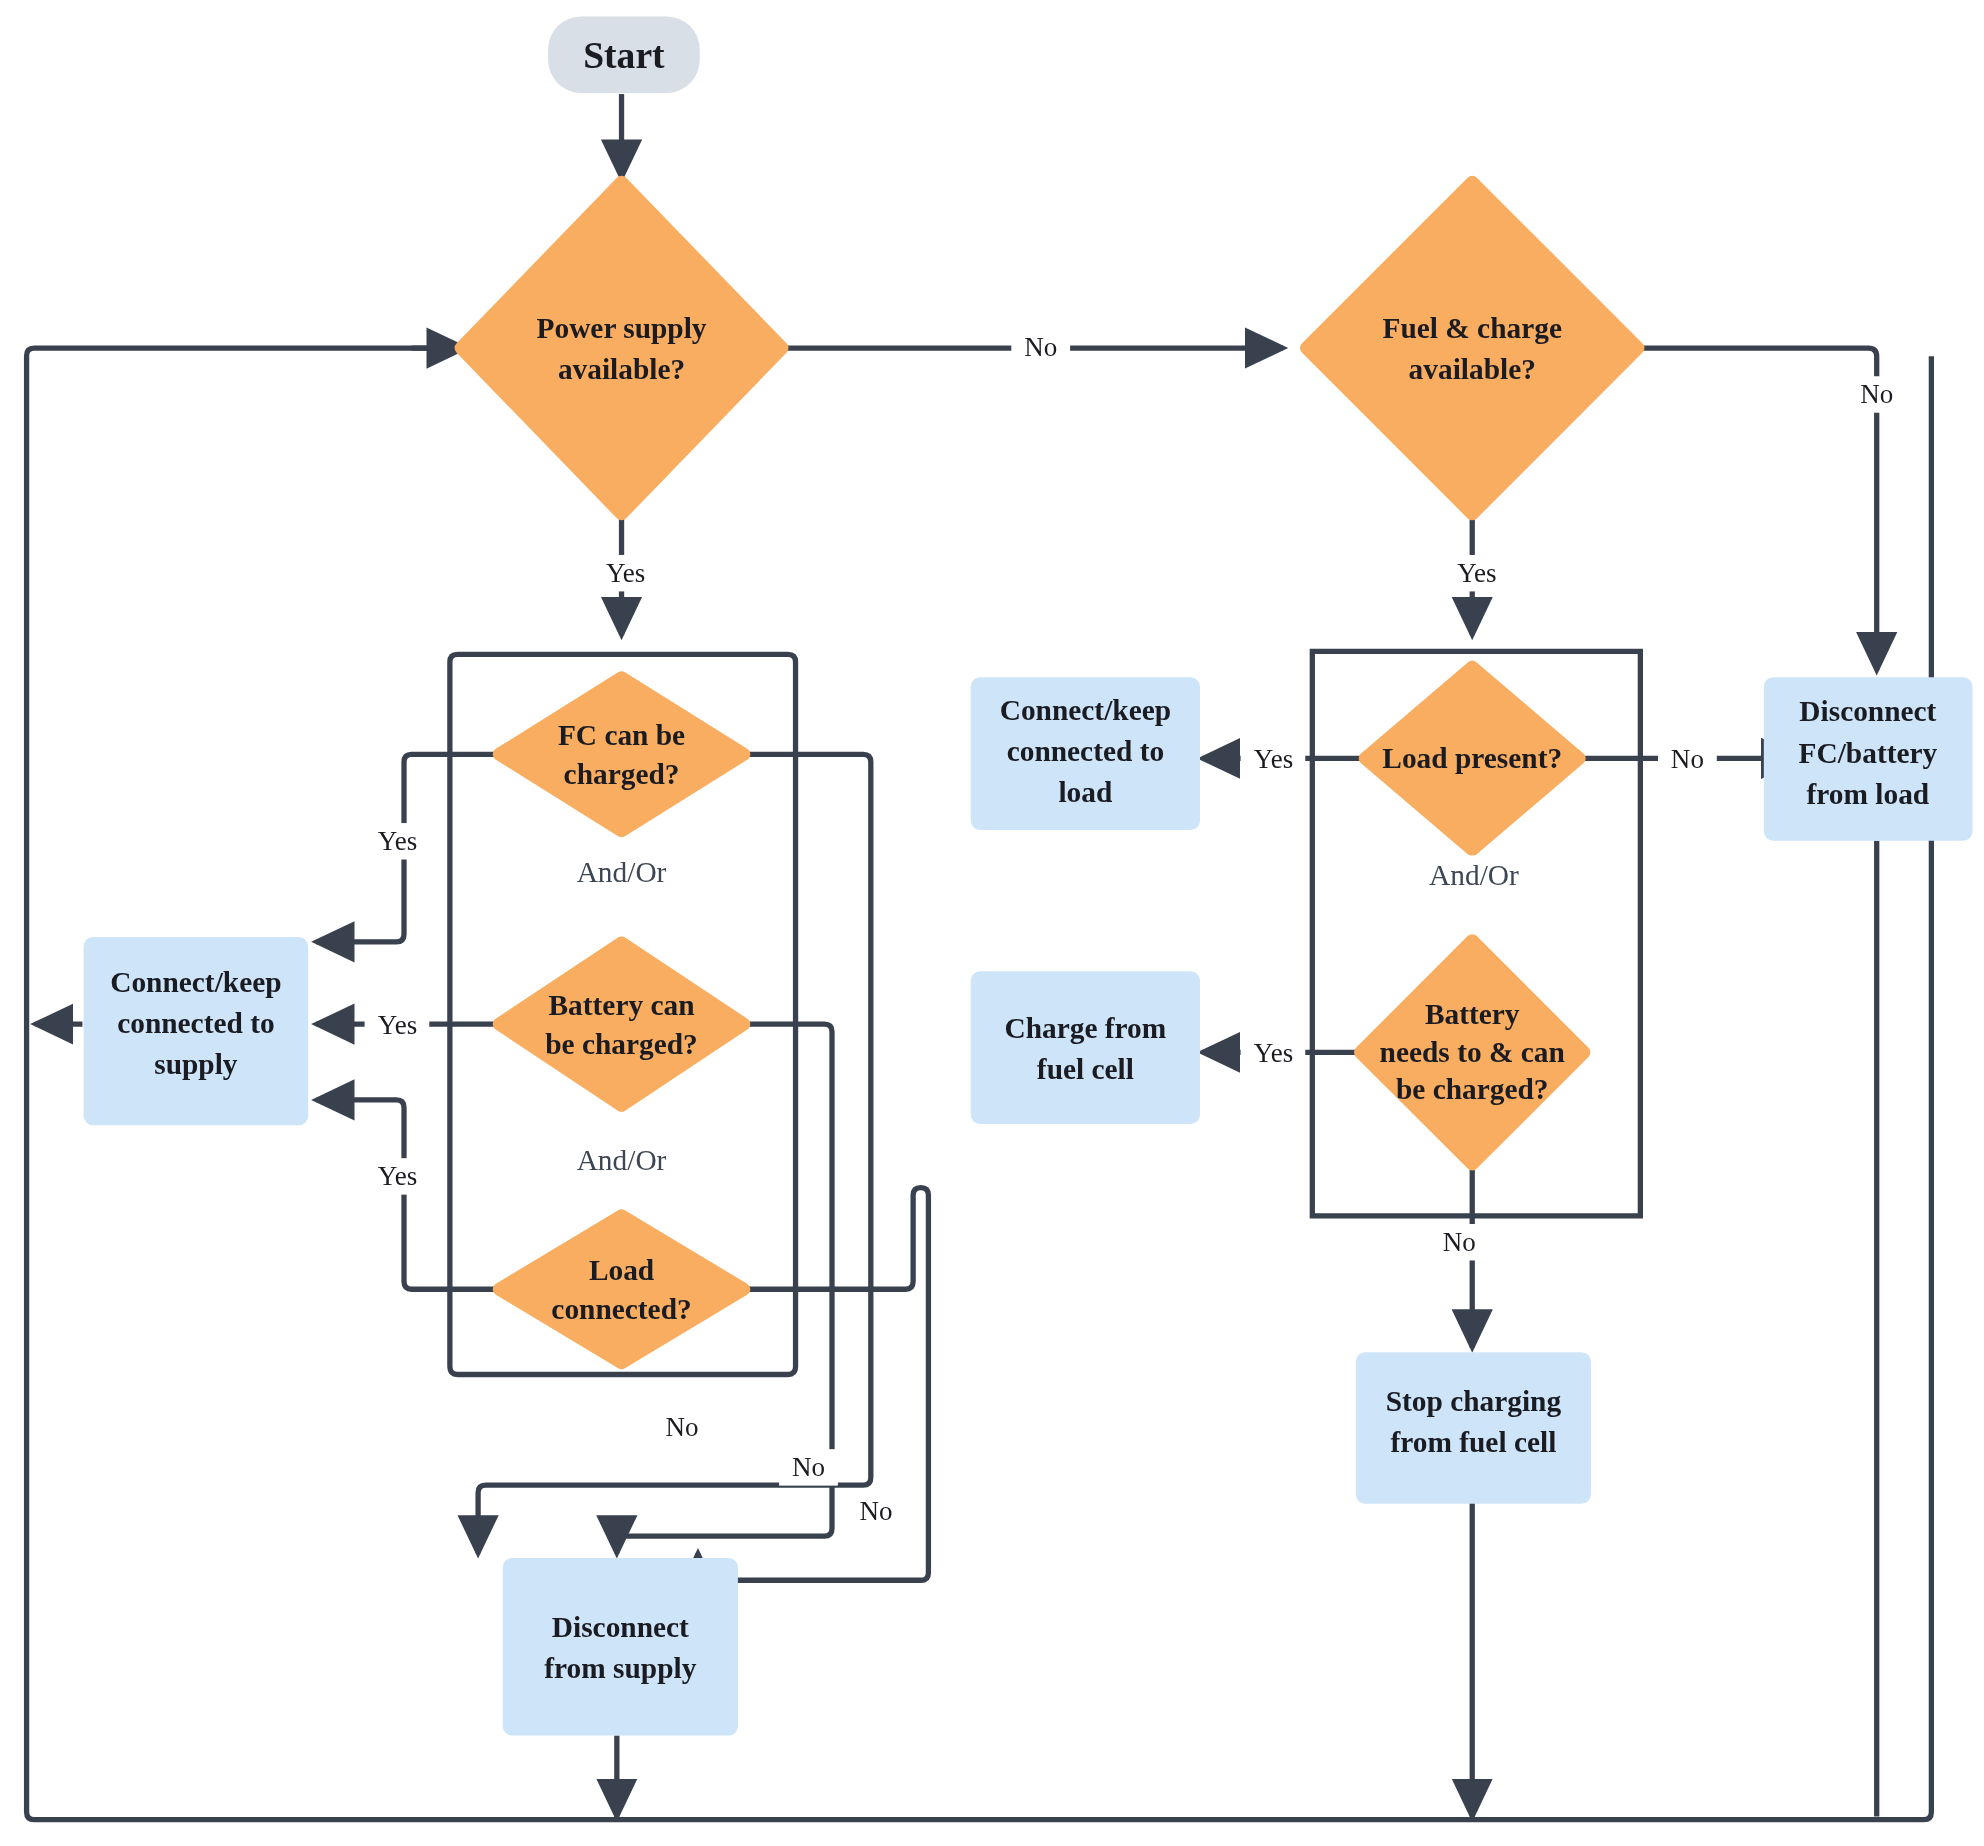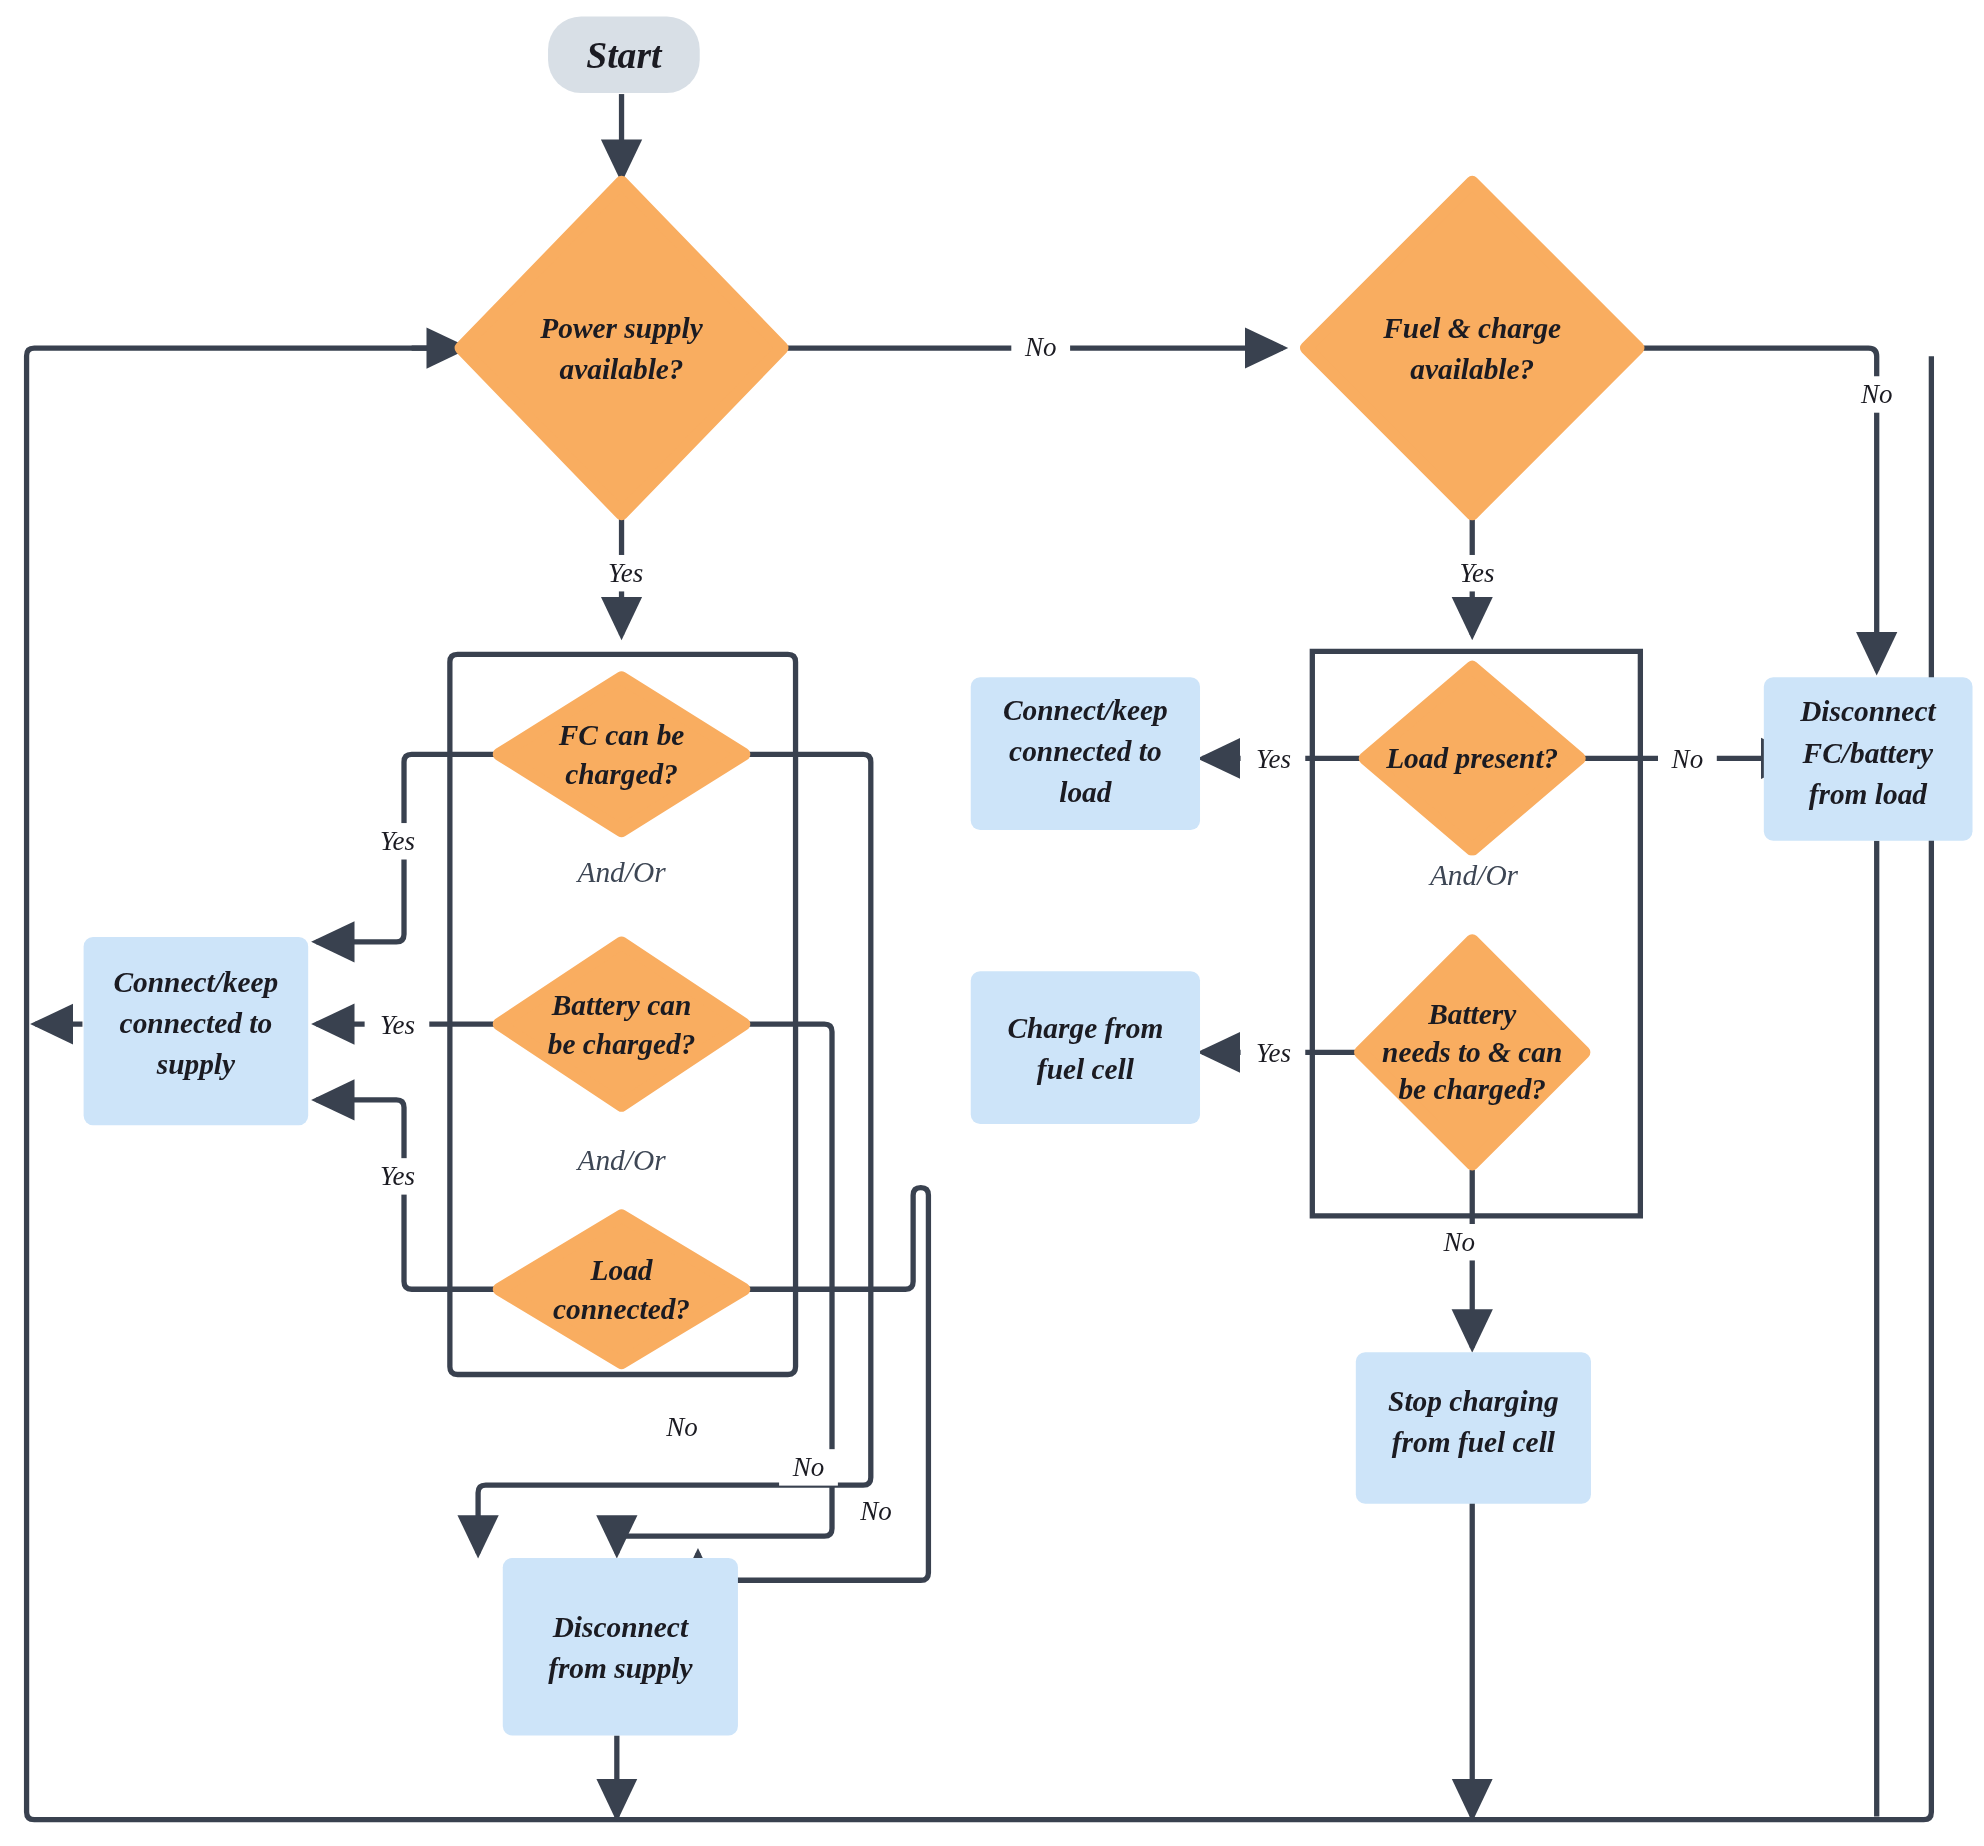--- a/index.html
+++ b/index.html
@@ -1,17 +1,17 @@
 <!DOCTYPE html>
 <html style="font-size:9.4px"><head>
 <meta charset="utf-8">
 <style>
   html,body{margin:0;padding:0;background:#ffffff;}
   body{font-family:"Liberation Serif","DejaVu Serif",serif;}
-  #stage{position:relative;width:1985px;height:1846px;background:#fff;overflow:hidden;font-style:italic;}
+  #stage{position:relative;width:1985px;height:1846px;background:#fff;overflow:hidden;}
   svg{position:absolute;inset:0;width:1985px;height:1846px;}
   text{font-family:"Liberation Serif","DejaVu Serif",serif;fill:#1b1b22;}
   .edge-label{font-size:46px;fill:#1b1b22;}
   .andor{font-size:50px;fill:#3d4654;}
   .start-label{font-size:64px;font-weight:700;fill:#1b1b22;}
   .proc-label{font-size:50px;font-weight:700;}
   .dec-label{font-size:50px;font-weight:700;}
 </style>
 </head>
 <body>

